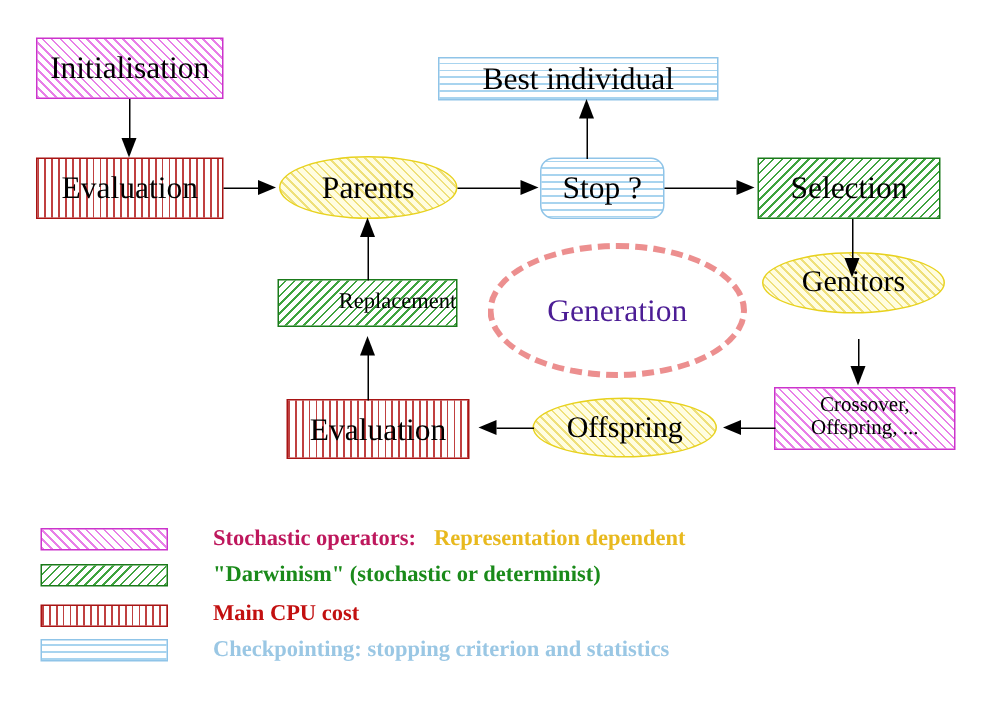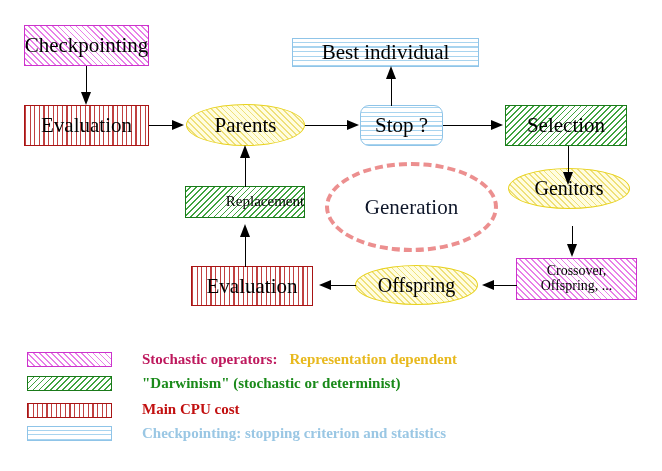--- a/index.html
+++ b/index.html
@@ -64,21 +64,21 @@
 
   
   .gen-ellipse {
     position: absolute;
     border-radius: 50%;
     border: 4px dashed #ec8f8f;
     background: transparent;
     display: flex;
     align-items: center;
     justify-content: center;
-    color: #0f172a;
+    color: #4c1d95;
     box-sizing: border-box;
   }
 
   
   .edge { position: absolute; background: #000000; }
   .edge-h { height: 1.2px; }
   .edge-v { width: 1.2px; }
   .arrow { position: absolute; width: 0; height: 0; }
   .arrow-r { border-top: 5.5px solid transparent; border-bottom: 5.5px solid transparent; border-left: 12px solid #000; }
   .arrow-l { border-top: 5.5px solid transparent; border-bottom: 5.5px solid transparent; border-right: 12px solid #000; }
@@ -94,21 +94,21 @@
   .lt-gold    { color: #e8b91e; }
   .lt-green   { color: #1a8a1a; }
   .lt-red     { color: #c21010; }
   .lt-blue    { color: #9ac7e4; }
 </style>
 </head>
 <body>
 
 <div id="canvas">
 
-  <div class="node fill-magenta" style="left:24px; top:25px; width:125px; height:41px; font-size:21px;">Checkpointing</div>
+  <div class="node fill-magenta" style="left:24px; top:25px; width:125px; height:41px; font-size:21px;">Initialisation</div>
 
   <div class="node fill-red" style="left:24px; top:105px; width:125px; height:41px; font-size:21px;">Evaluation</div>
 
   <div class="node fill-yellow ellipse" style="left:186px; top:104px; width:119px; height:42px; font-size:21px;">Parents</div>
 
   <div class="node fill-blue" style="left:292px; top:38px; width:187px; height:29px; font-size:21px;">Best individual</div>
 
   <div class="node fill-blue rounded" style="left:360px; top:105px; width:83px; height:41px; font-size:21px;">Stop ?</div>
 
   <div class="node fill-green" style="left:505px; top:105px; width:122px; height:41px; font-size:21px;">Selection</div>

